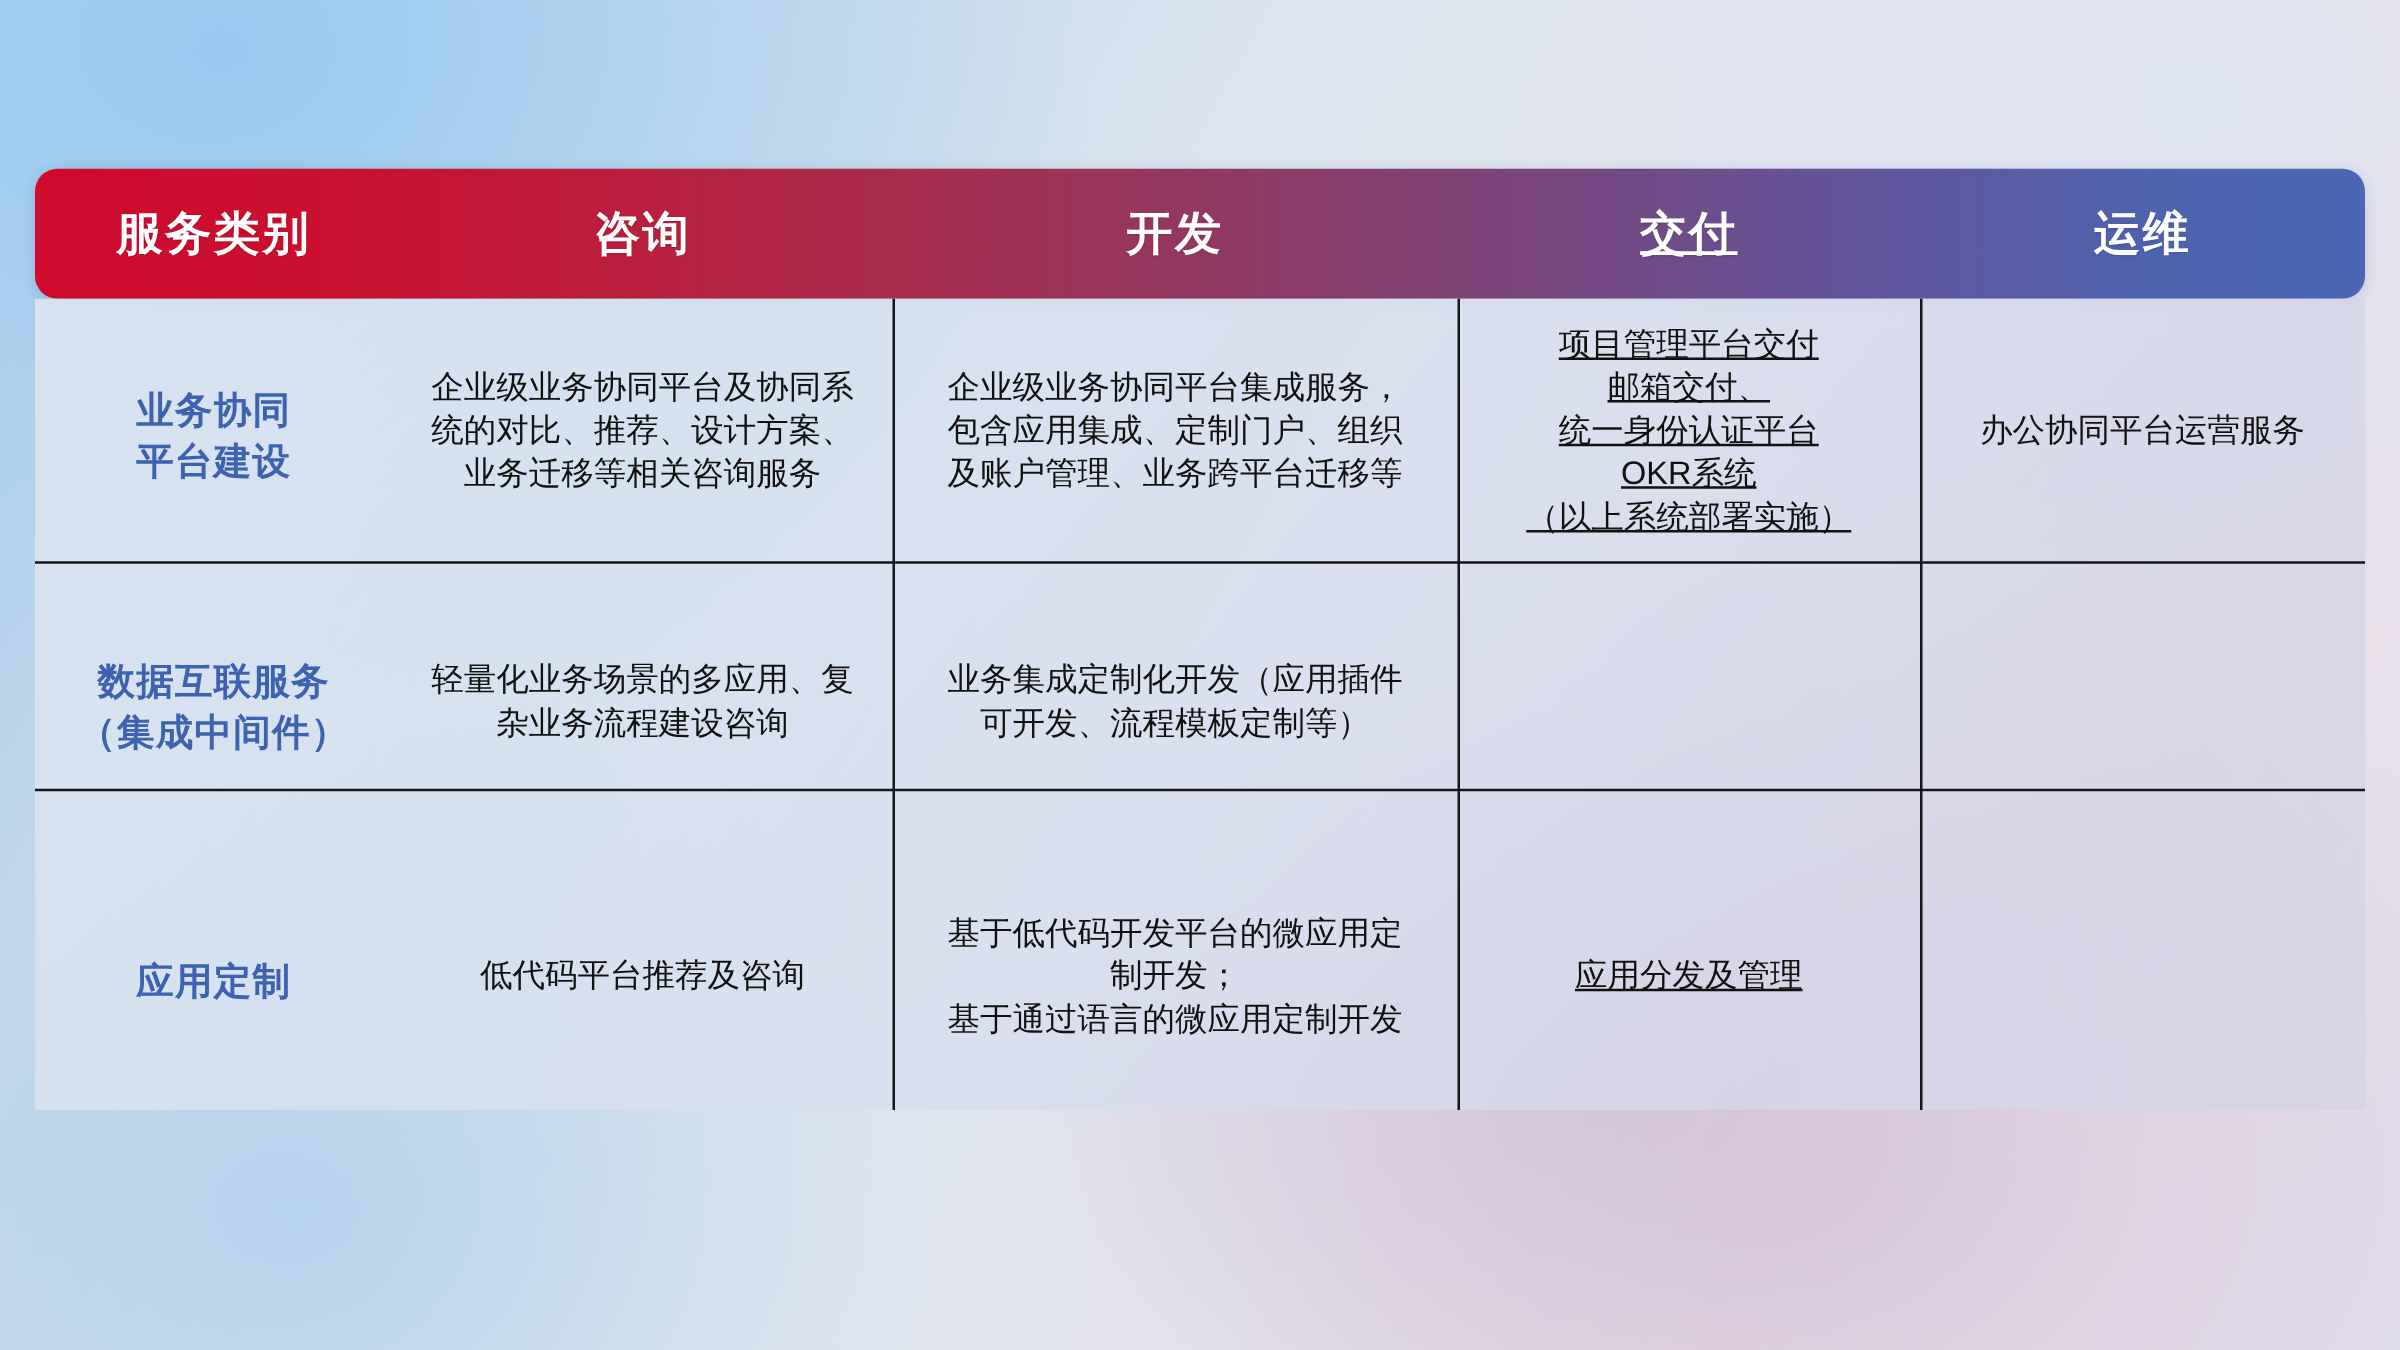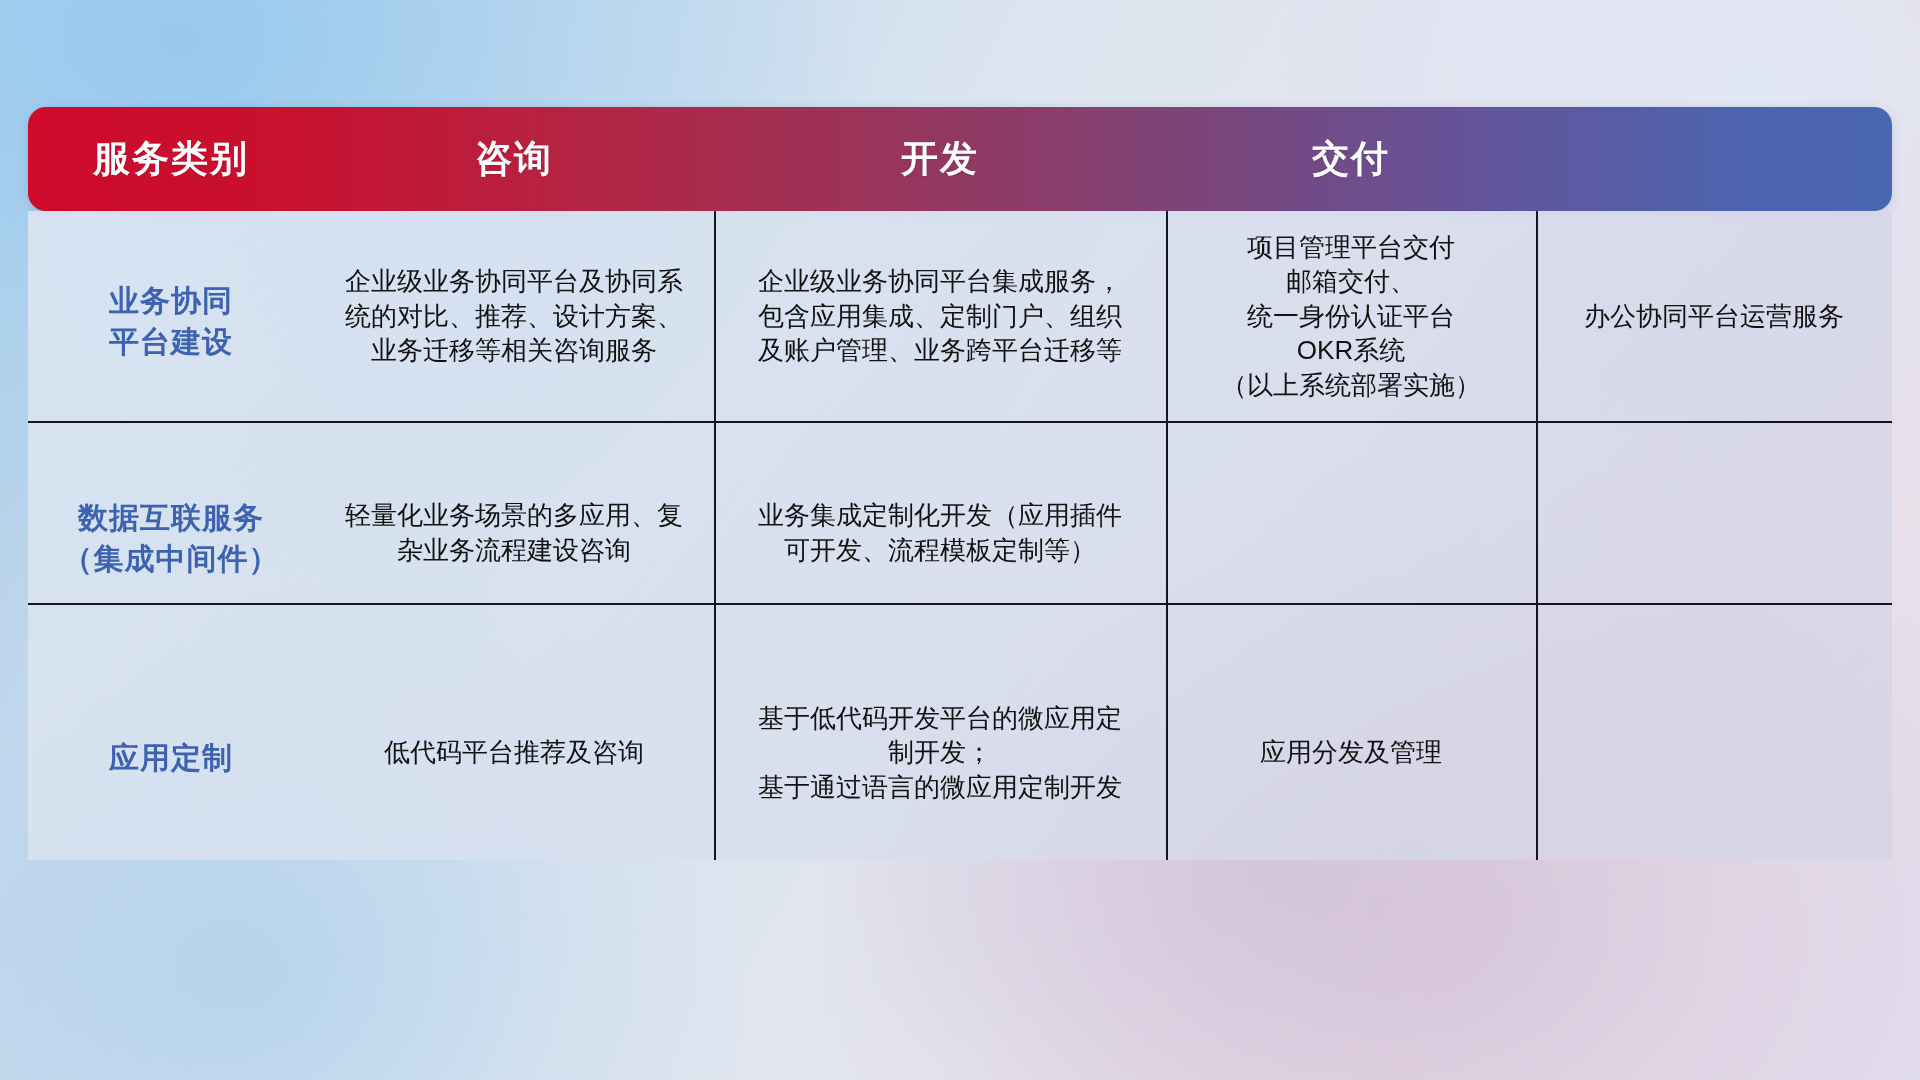--- a/index.html
+++ b/index.html
@@ -47,20 +47,21 @@
         #cf0a2c 0%,
         #c9102f 13%,
         #b8213f 27%,
         #9c3358 44%,
         #7d4478 62%,
         #63549a 78%,
         #4e63ae 91%,
         #4a67b4 100%);
     box-shadow:0 2px 10px rgba(60,70,120,0.18);
     overflow:hidden;
+    margin-top:28px;
   }
   .hcell{
     display:flex;align-items:center;justify-content:center;
     color:#ffffff;font-weight:bold;font-size:37px;letter-spacing:2px;
     text-shadow:0 1px 2px rgba(0,0,0,0.13);
   }
   #body-grid{
     position:relative;
     background:linear-gradient(128deg,
         rgba(222,230,242,0.88) 0%,
@@ -76,21 +77,21 @@
     font-size:26px;line-height:1.33;color:#111111;
     text-align:center;white-space:pre-line;
   }
   .bcell.cat{
     color:#3d63b0;font-weight:bold;font-size:30px;line-height:1.36;letter-spacing:1px;margin-top:12px;
   }
   
   .c0{width:286px;}
   .c1{width:400px;}
   .c2{width:452px;}
-  .c3{width:370px;}
+  .c3{width:370px;text-decoration:underline;}
   .c4{width:356px;}
 
   
   .hline{
     position:absolute;left:0;right:0;height:0;
     border-top:2.2px solid #14161a;
   }
   .vline{
     position:absolute;top:0;bottom:0;width:0;
     border-left:2.2px solid #14161a;
@@ -106,20 +107,21 @@
 <div id="bg-glow-bl"></div>
 <div id="bg-glow-mid"></div>
 
 <div id="table-wrap">
 
   <div id="header-row">
     <div class="hcell c0">服务类别</div>
     <div class="hcell c1">咨询</div>
     <div class="hcell c2">开发</div>
     <div class="hcell c3">交付</div>
+    <div class="hcell c4">运维</div>
   </div>
 
   <div id="body-grid">
 
     <div class="brow" style="height:210px">
       <div class="bcell cat c0">业务协同
 平台建设</div>
       <div class="bcell c1">企业级业务协同平台及协同系
 统的对比、推荐、设计方案、
 业务迁移等相关咨询服务</div>

